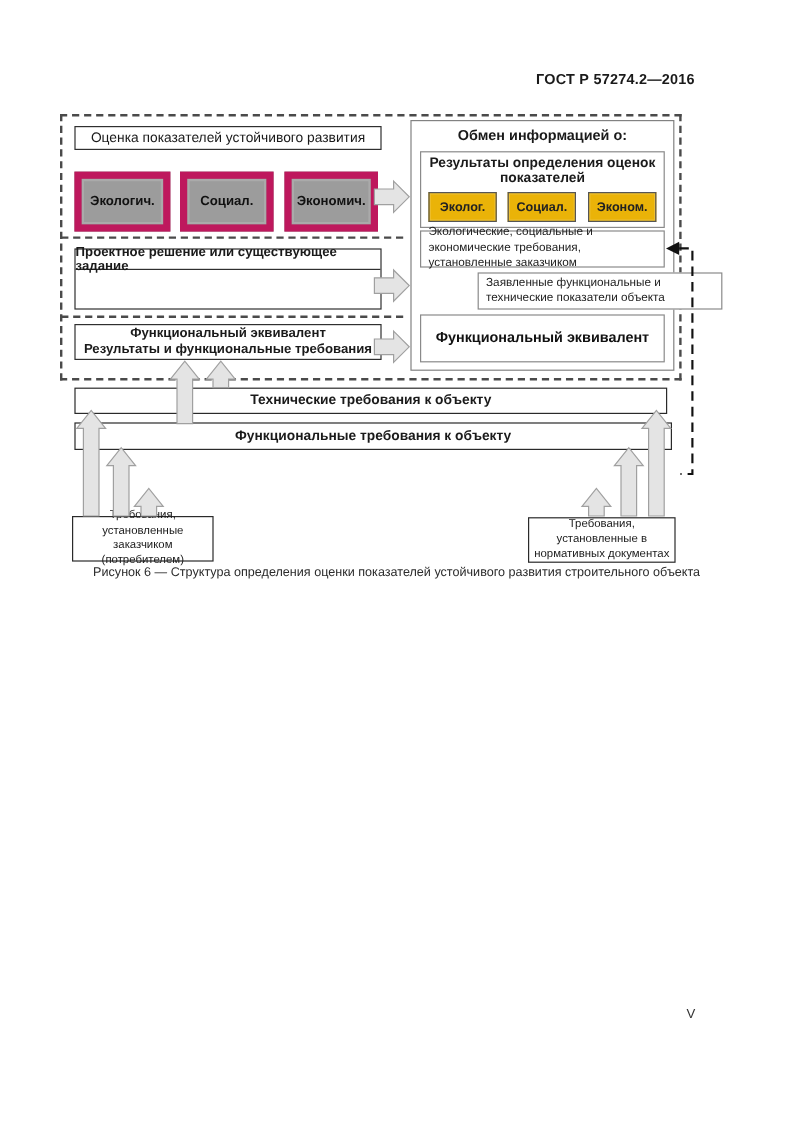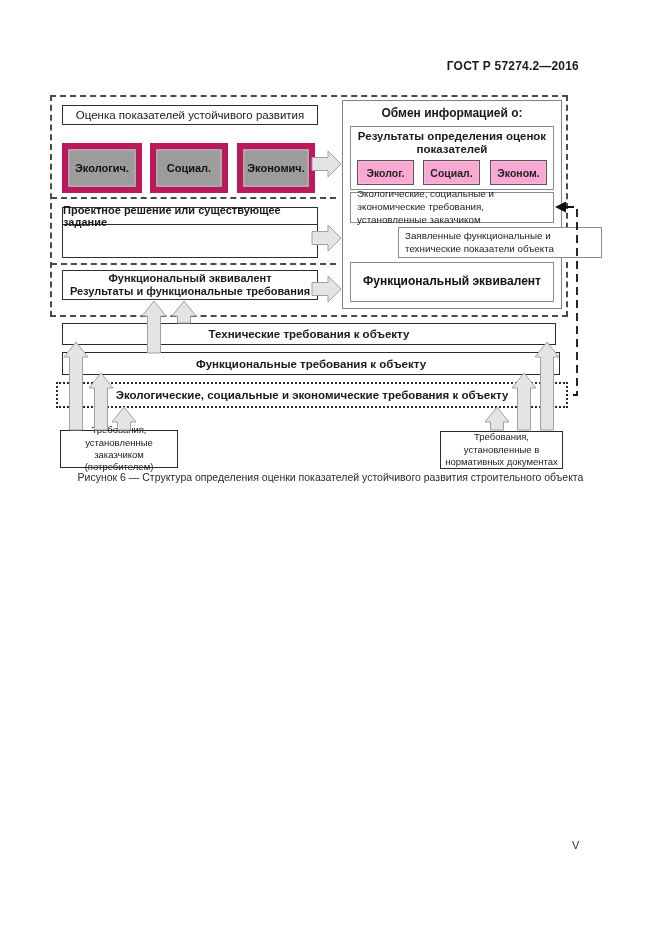--- a/index.html
+++ b/index.html
@@ -23,21 +23,21 @@
   .design{left:62px;top:207px;width:256px;height:51px;border:1.5px solid #2f2f2f;background:#fff;display:flex;flex-direction:column;}
   .design-title{height:16px;border-bottom:1.5px solid #2f2f2f;display:flex;align-items:center;justify-content:center;
         font-weight:bold;font-size:11px;}
   .design-cols{flex:1;display:flex;align-items:center;}
   .design-col{width:50%;text-align:center;font-weight:bold;font-size:11px;line-height:1.15;padding:0 14px;box-sizing:border-box;}
   .func-equiv{left:62px;top:270px;width:256px;height:30px;font-weight:bold;font-size:11px;line-height:1.2;flex-direction:column;}
   .panel{left:342px;top:100px;width:220px;height:209px;border:1.3px solid #828282;background:#fff;}
   .panel-title{left:342px;top:106px;width:220px;text-align:center;font-weight:bold;font-size:12px;}
   .panel-inner{left:350px;top:126px;width:204px;height:64px;border:1.2px solid #8a8a8a;}
   .results-title{left:350px;top:130px;width:204px;text-align:center;font-weight:bold;font-size:11.5px;line-height:1.15;}
-  .chip{background:#f9a8d4;border:1.6px solid #555;box-shadow:inset 0 0 0 1px rgba(255,255,255,.18);
+  .chip{background:#eab308;border:1.6px solid #555;box-shadow:inset 0 0 0 1px rgba(255,255,255,.18);
         display:flex;align-items:center;justify-content:center;font-weight:bold;font-size:10.5px;color:#222;}
   .chip1{left:357px;top:160px;width:57px;height:25px;}
   .chip2{left:423px;top:160px;width:57px;height:25px;}
   .chip3{left:490px;top:160px;width:57px;height:25px;}
   .prow{left:350px;width:204px;border:1.2px solid #8a8a8a;background:#fff;display:flex;align-items:center;justify-content:center;
         text-align:left;font-size:9.8px;line-height:1.3;color:#222;padding:2px 6px;}
   .prow2{top:192px;height:31px;}
   .prow3{top:227px;height:31px;margin-left:48px;}
   .prow4{top:262px;height:40px;font-weight:bold;font-size:12px;color:#111;}
   .bar{border:1.6px solid #2a2a2a;background:#fff;display:flex;align-items:center;justify-content:center;
@@ -85,21 +85,20 @@
   <div class="abs results-title">Результаты определения оценок показателей</div>
   <div class="abs chip chip1">Эколог.</div>
   <div class="abs chip chip2">Социал.</div>
   <div class="abs chip chip3">Эконом.</div>
   <div class="abs prow prow2">Экологические, социальные и экономические требования, установленные заказчиком</div>
   <div class="abs prow prow3">Заявленные функциональные и технические показатели объекта</div>
   <div class="abs prow prow4">Функциональный эквивалент</div>
 
   <div class="abs bar bar1">Технические требования к объекту</div>
   <div class="abs bar bar2">Функциональные требования к объекту</div>
-  <div class="abs bar bar3">Экологические, социальные и экономические требования к объекту</div>
 
   <div class="abs src srcL">Требования, установленные заказчиком (потребителем)</div>
   <div class="abs src srcR">Требования, установленные в нормативных документах</div>
 
   <div class="abs caption">Рисунок 6 — Структура определения оценки показателей устойчивого развития строительного объекта</div>
   <div class="abs page-num">V</div>
 
   <svg class="abs arrows" viewBox="0 0 661 935" xmlns="http://www.w3.org/2000/svg">
 
     <polygon class="arrow-shape" points="312,157.5 328,157.5 328,151 341,164 328,177 328,170.5 312,170.5"></polygon>

